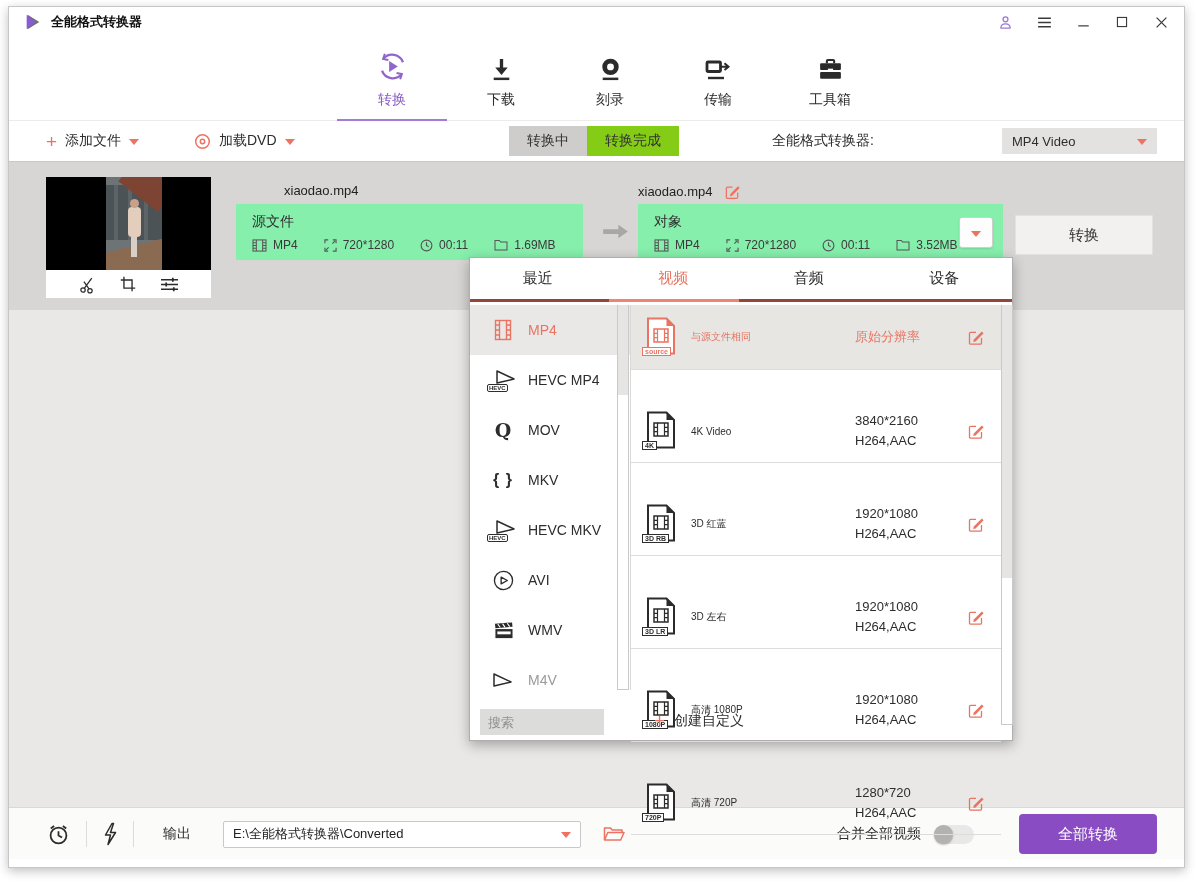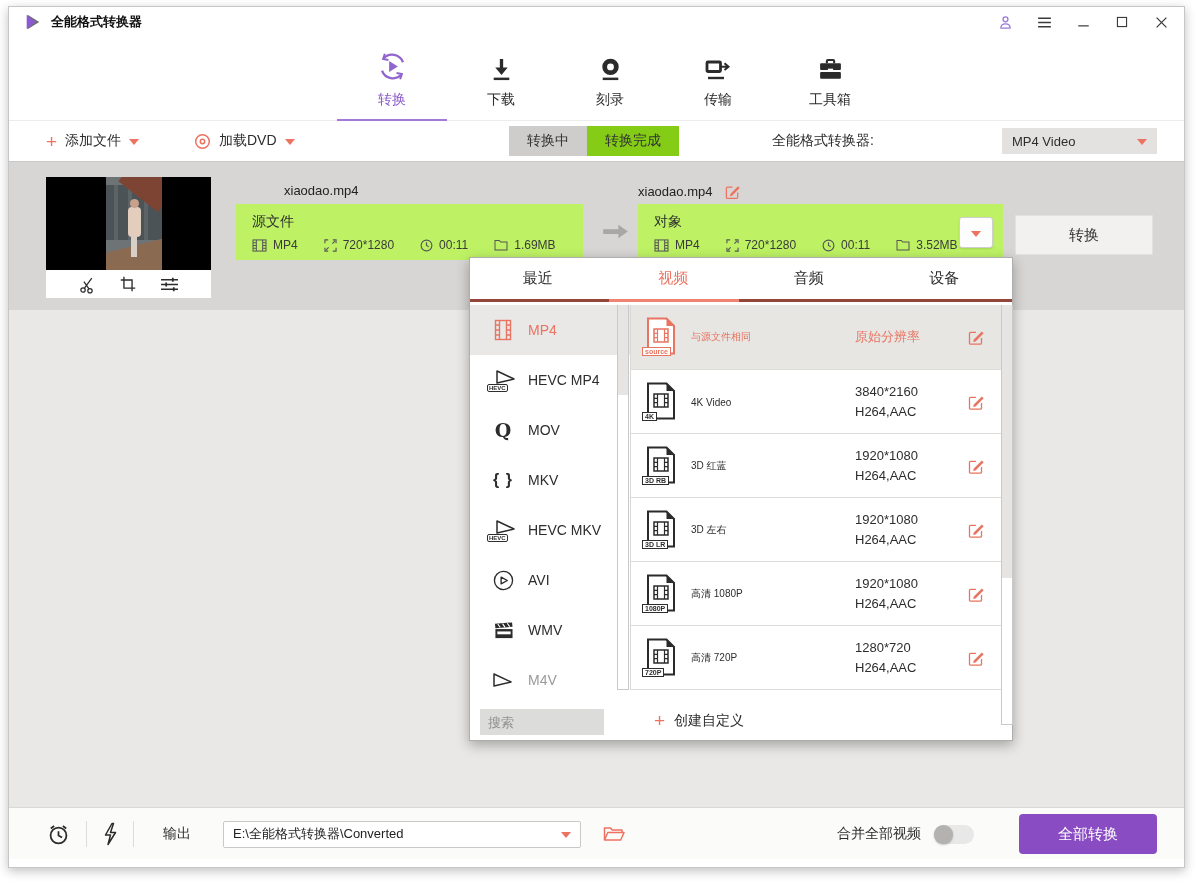--- a/index.html
+++ b/index.html
@@ -46,21 +46,21 @@
   .thumb-img { position:absolute; left:60px; top:0; width:56px; height:93px; background:#6e7376; overflow:hidden; }
   .t-roof { position:absolute; right:-14px; top:-18px; width:50px; height:42px; background:#7d4434; transform:rotate(38deg); }
   .t-glass { position:absolute; left:0; top:8px; width:56px; height:55px; background:linear-gradient(90deg,#4c5356 0 8px,#5d6467 8px 12px,#4c5356 12px 22px,#5d6467 22px 26px,#4c5356 26px 38px,#5d6467 38px 42px,#4c5356 42px); }
   .t-deck { position:absolute; left:-6px; bottom:-14px; width:70px; height:38px; background:#8a6a50; transform:rotate(-14deg); }
   .t-body { position:absolute; left:22px; top:30px; width:13px; height:30px; background:#e3cdbd; border-radius:4px; }
   .t-head { position:absolute; left:24px; top:22px; width:9px; height:9px; border-radius:50%; background:#c9a18b; }
   .t-legs { position:absolute; left:25px; top:60px; width:6px; height:20px; background:#d8cfc6; }
   .thumb-tools { position:absolute; left:0; bottom:0; width:165px; height:28px; background:#fff; display:flex; align-items:center; justify-content:center; gap:22px; }
 
   .file-name { position:absolute; font-size:13px; color:#222; }
-  .info-box { position:absolute; top:42px; height:56px; background:#bef264; }
+  .info-box { position:absolute; top:42px; height:56px; background:#86efac; }
   .info-title { position:absolute; left:16px; top:9px; font-size:14px; color:#2d2d2d; }
   .info-row { position:absolute; left:16px; bottom:8px; display:flex; align-items:center; gap:6px; font-size:12px; color:#3a3a3a; }
   .info-row .gap { width:14px; }
   .big-arrow { position:absolute; left:592px; top:60px; }
   .tgt-dd-btn { position:absolute; right:10px; top:13px; width:34px; height:31px; background:#fdfdfd; border:1px solid #cfcfcd; border-radius:3px; display:flex; align-items:center; justify-content:center; box-shadow:0 1px 2px rgba(0,0,0,.12); }
   .convert-btn { position:absolute; left:1006px; top:53px; width:138px; height:40px; background:#f2f1ef; border:1px solid #e3e1df; display:flex; align-items:center; justify-content:center; font-size:15px; color:#333; }
 
   
   .popup { position:absolute; left:460px; top:250px; width:544px; height:484px; background:#fff; border:1px solid #aeaeae; box-shadow:0 4px 12px rgba(0,0,0,.3); z-index:5; }
   .popup-tabs { position:absolute; left:0; top:0; width:100%; height:44px; display:flex; border-bottom:3px solid #95463a; }
@@ -79,21 +79,21 @@
   .hevc-wrap svg { position:absolute; right:0; top:0; }
   .hevc-tag { position:absolute; left:-2px; bottom:0; font-size:6px; border:1px solid currentColor; border-radius:2px; padding:0 1px; background:#fff; font-weight:bold; }
   .list-scroll { position:absolute; left:147px; top:47px; width:12px; height:385px; background:#fff; border:1px solid #c9c9c9; }
   .list-scroll .thumb { position:absolute; left:0; top:-1px; width:10px; height:90px; background:#e6e5e4; }
   .search-box { position:absolute; left:10px; top:451px; width:124px; height:26px; background:#dcdcdb; border:none; outline:none; font-size:13px; color:#555; padding:0 8px; font-family:inherit; }
   .search-box::placeholder { color:#8f8f8f; opacity:1; }
 
   .preset-panel { position:absolute; left:160px; top:47px; width:371px; height:385px; border-left:1px solid #d8d8d8; background:#fff; }
   .preset-row { position:relative; width:100%; border-bottom:1px solid #dddcdb; color:#2d2d2d; }
   .preset-row.r0 { height:65px; background:#e7e6e3; color:#e87461; }
-  .preset-row.rN { height:64px; }
+  .preset-row.rN { height:64px;margin-top:29px; }
   .p-icon { position:absolute; left:14px; top:50%; transform:translateY(-50%); width:32px; height:40px; }
   .p-badge { position:absolute; left:-3px; bottom:1px; font-size:7px; border:1px solid currentColor; background:#fff; padding:0 2px; font-weight:bold; white-space:nowrap; }
   .p-name { position:absolute; left:60px; top:50%; transform:translateY(-50%); font-size:10px; }
   .p-res { position:absolute; left:224px; top:50%; transform:translateY(-50%); font-size:13px; line-height:1.55; }
   .p-edit { position:absolute; left:336px; top:50%; transform:translateY(-50%); width:18px; height:18px; }
   .panel-scroll { position:absolute; left:531px; top:47px; width:12px; height:420px; background:#fff; border:1px solid #c9c9c9; }
   .panel-scroll .thumb { position:absolute; left:0; top:-1px; width:10px; height:273px; background:#e6e5e4; }
   .create-custom { position:absolute; left:184px; top:453px; display:flex; align-items:center; gap:9px; font-size:14px; color:#2d2d2d; }
 
   

